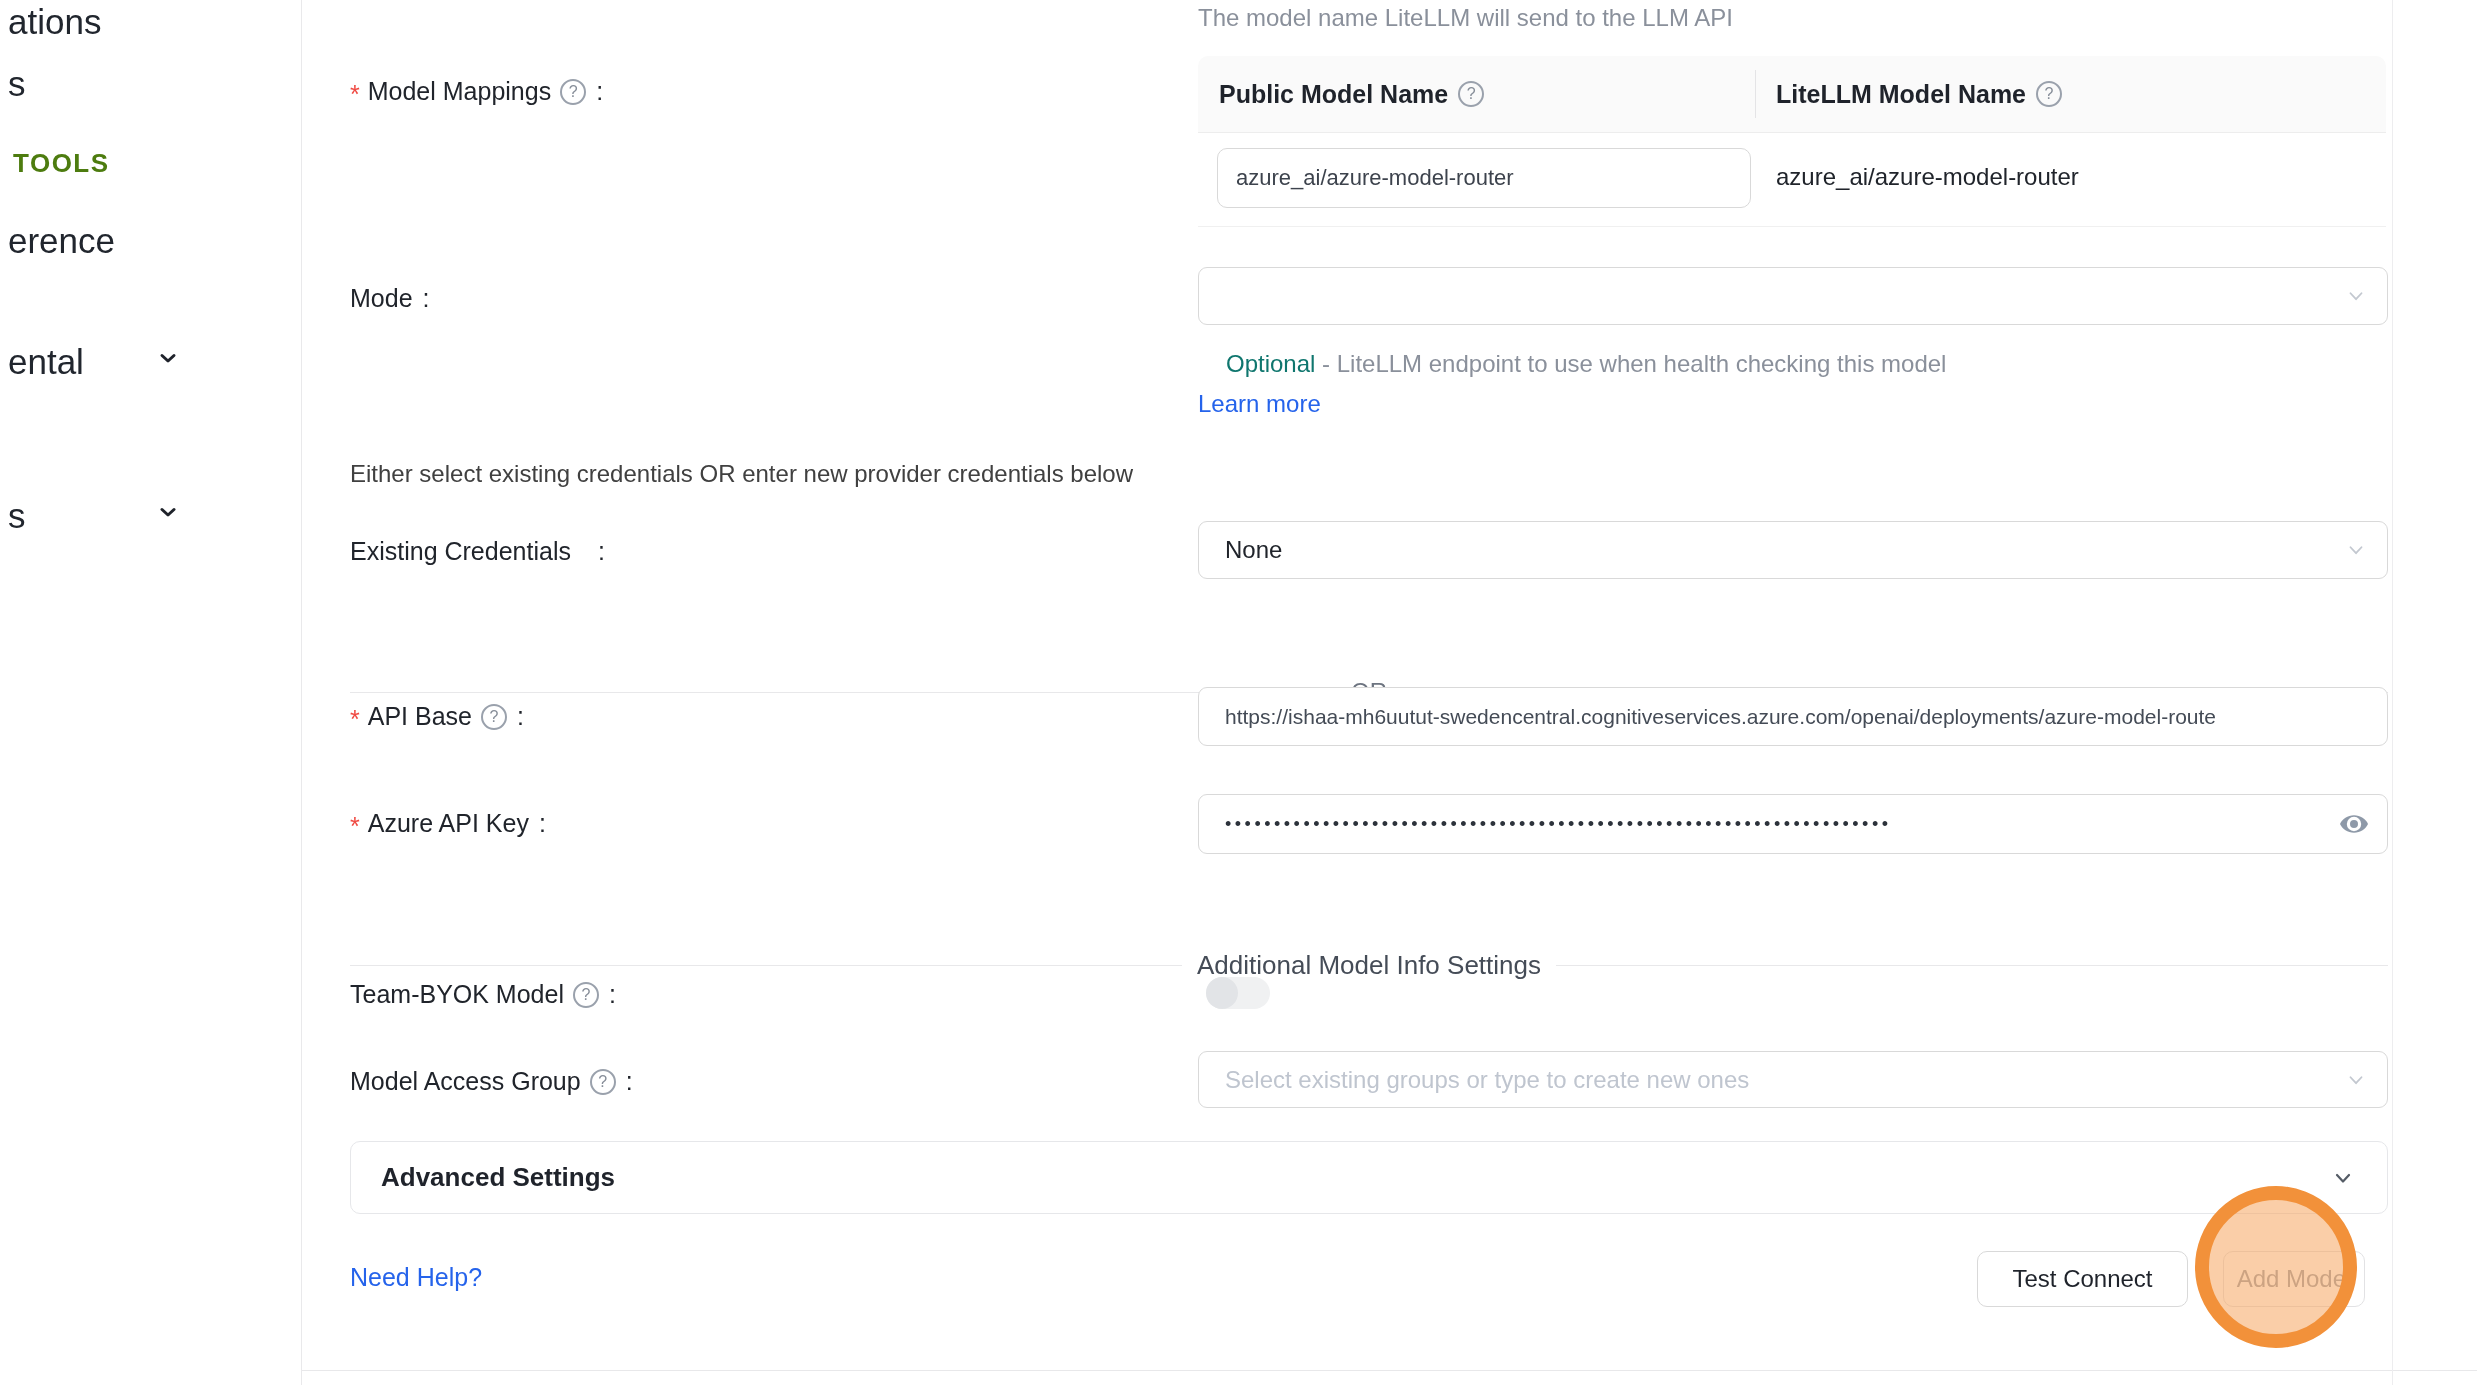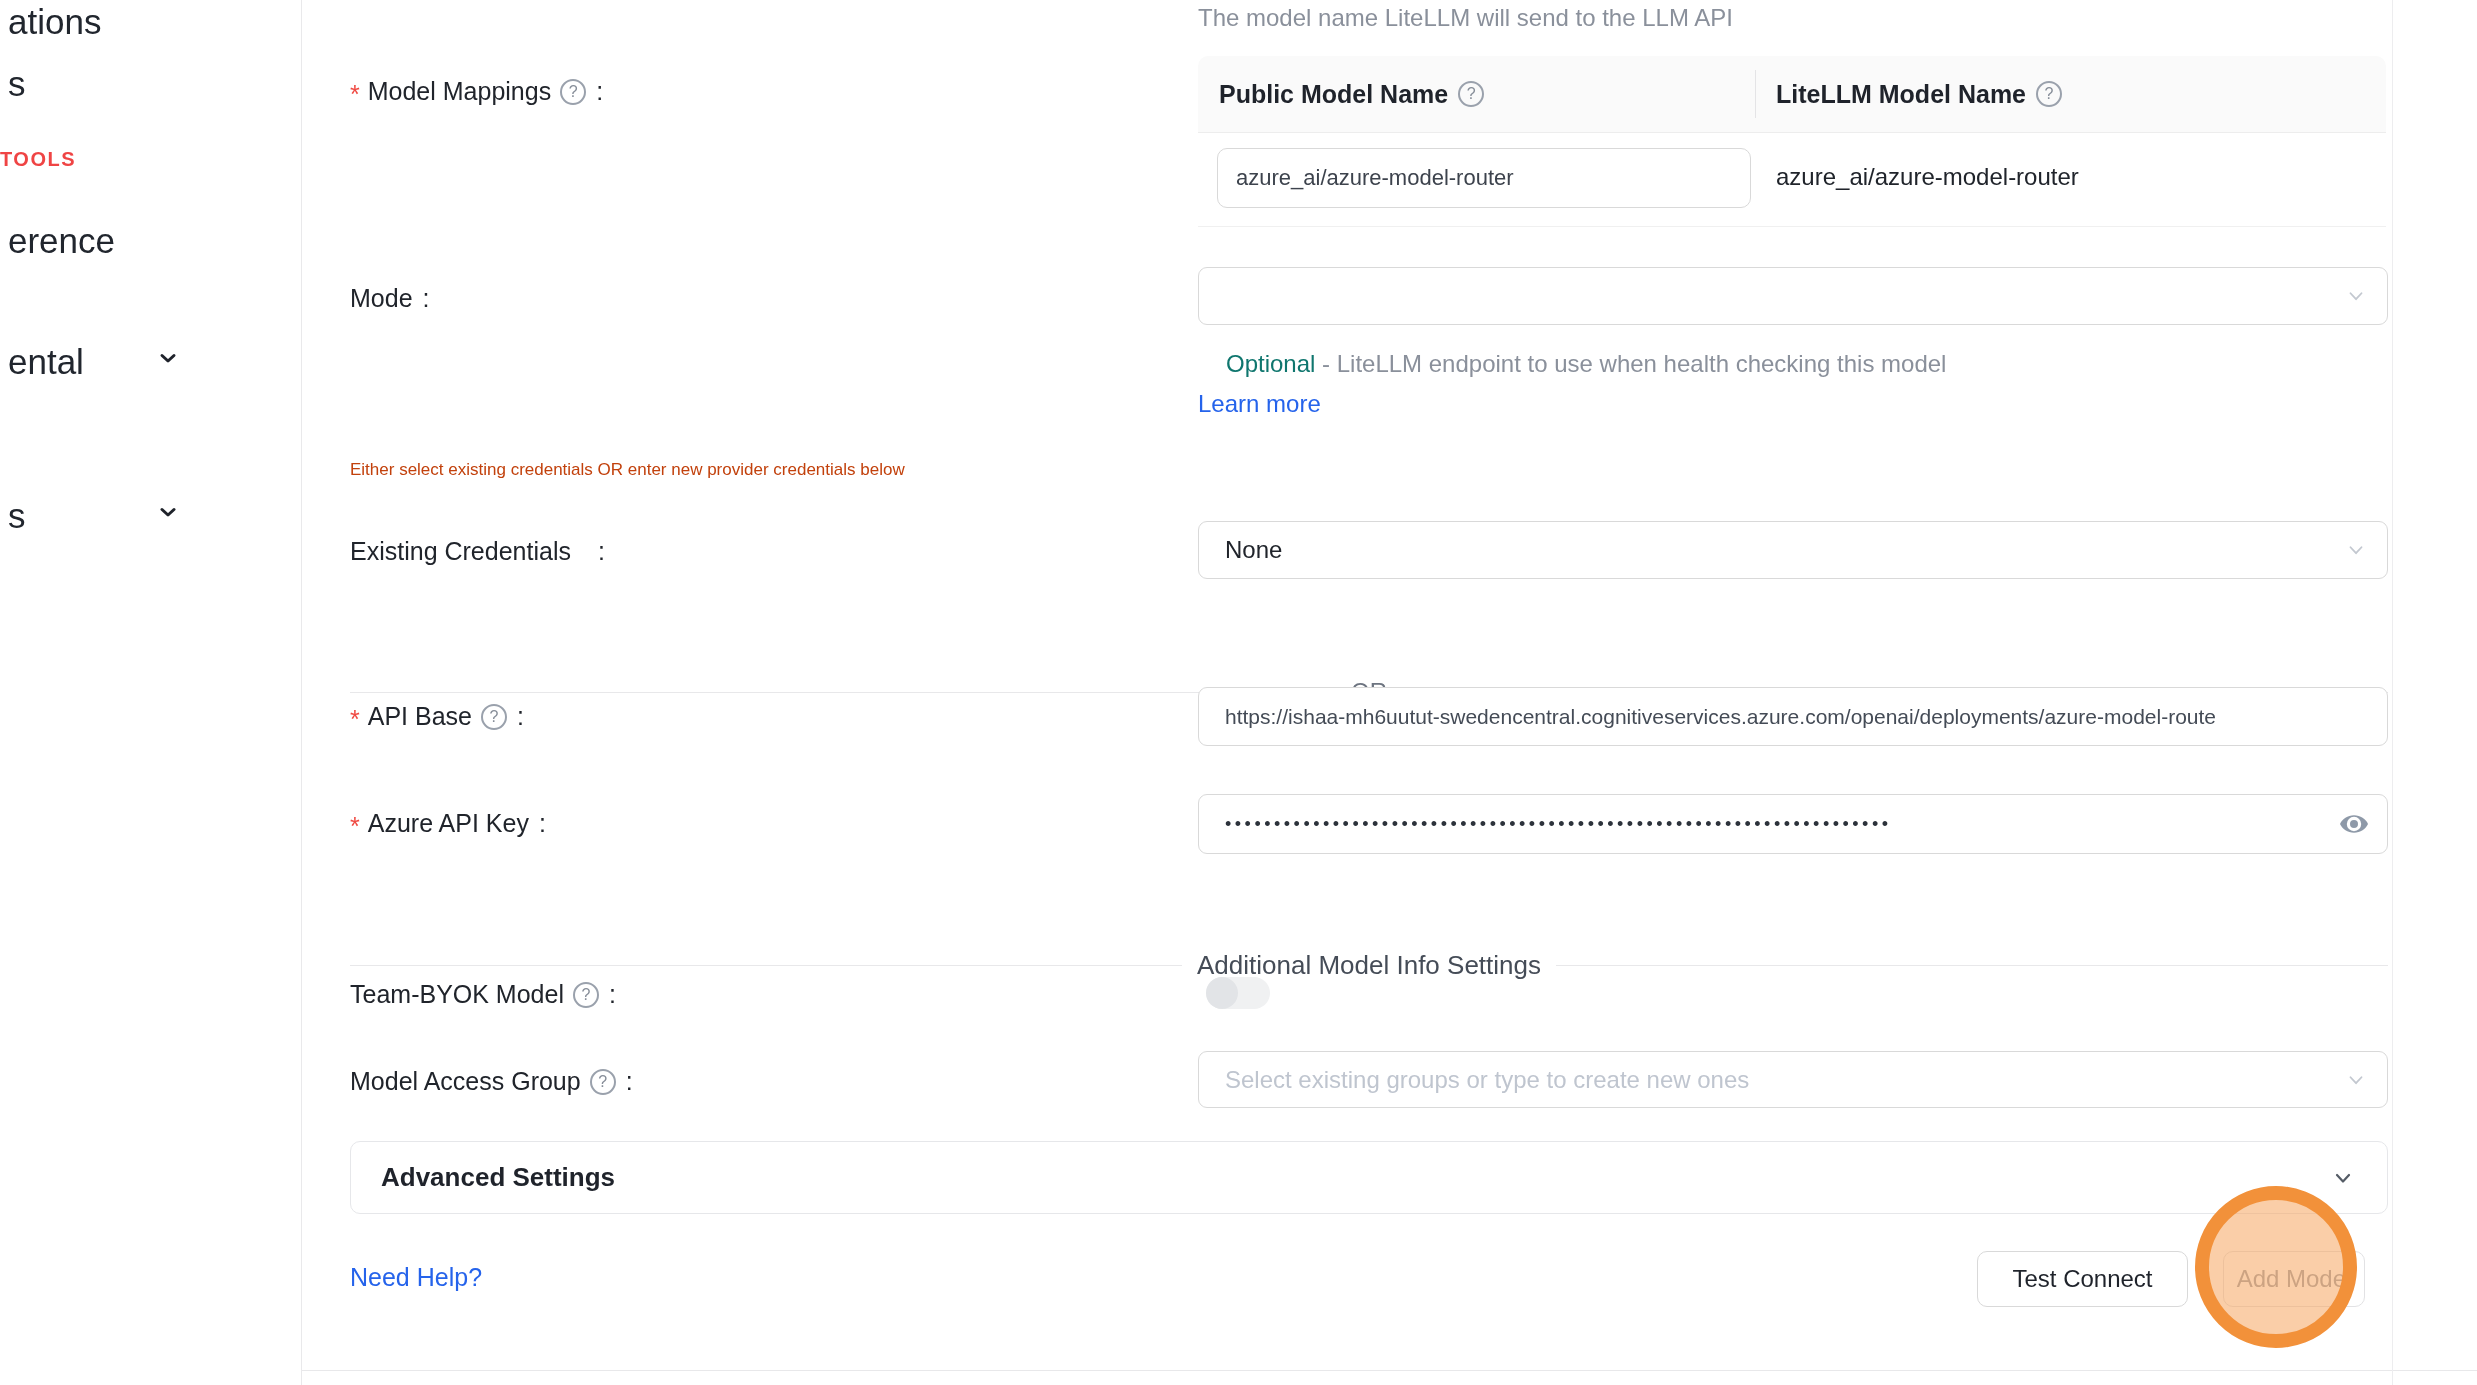--- a/index.html
+++ b/index.html
@@ -13,21 +13,21 @@
     color: #20242b;
     overflow: hidden;
   }
 
   
   .sidebar {
     position: absolute; left: 0; top: 0; width: 302px; height: 1385px;
     background: #fff; border-right: 1px solid #e9e9eb;
   }
   .side-item { position: absolute; left: 8px; font-size: 35px; color: #21262e; white-space: nowrap; }
-  .side-section { position: absolute; left: 0; font-size: 20px; font-weight: 700; letter-spacing: 1.5px; color: #ef4444; white-space: nowrap; }
+  .side-section { position: absolute; left: 13px; font-size: 26px; font-weight: 700; letter-spacing: 1.5px; color: #4d7c0f; white-space: nowrap; }
   .side-chevron { position: absolute; left: 156px; width: 24px; height: 24px; }
 
   
   .main { position: absolute; left: 302px; top: 0; width: 2090px; height: 1385px; }
   .abs { position: absolute; }
 
   .help-gray { font-size: 24px; color: #8a909b; }
 
   .row-label {
     position: absolute; left: 48px; display: flex; align-items: center;
@@ -78,21 +78,21 @@
   .url-text { font-size: 21px; color: #444b56; white-space: nowrap; overflow: hidden; width: 100%; }
   .dots { font-size: 18px; letter-spacing: 3.5px; color: #2c323b; white-space: nowrap; overflow: hidden; padding-right: 40px; }
   .eye-btn { position: absolute; right: 16px; top: 50%; transform: translateY(-50%); width: 34px; height: 34px; cursor: pointer; display: flex; align-items: center; justify-content: center; }
 
   
   .divider-row { position: absolute; left: 48px; width: 2038px; display: flex; align-items: center; margin-top: 46px; }
   .divider-row .line { flex: 1; height: 1px; background: #e8e8ea; }
   .divider-label-gray { padding: 0 44px; font-size: 24px; color: #6d7480; }
   .divider-label-dark { padding: 0 15px; font-size: 26px; color: #454c57; }
 
-  .note-text { font-size: 17px; color: #c2410c; }
+  .note-text { font-size: 24px; color: #404040; }
 
   
   .opt-help { position: absolute; left: 896px; top: 344px; width: 815px; font-size: 24px; color: #8a909b; line-height: 40px; }
   .opt-help b { color: #0f766e; font-weight: 400; margin-left: 28px; }
   .link { color: #2563eb; text-decoration: none; cursor: pointer; }
 
   
   .toggle { position: absolute; left: 904px; top: 977px; width: 64px; height: 32px; border-radius: 16px; background: #f0f1f2; cursor: pointer; }
   .toggle .knob { position: absolute; left: 0; top: 0; width: 32px; height: 32px; border-radius: 50%; background: #e2e4e7; }
 

